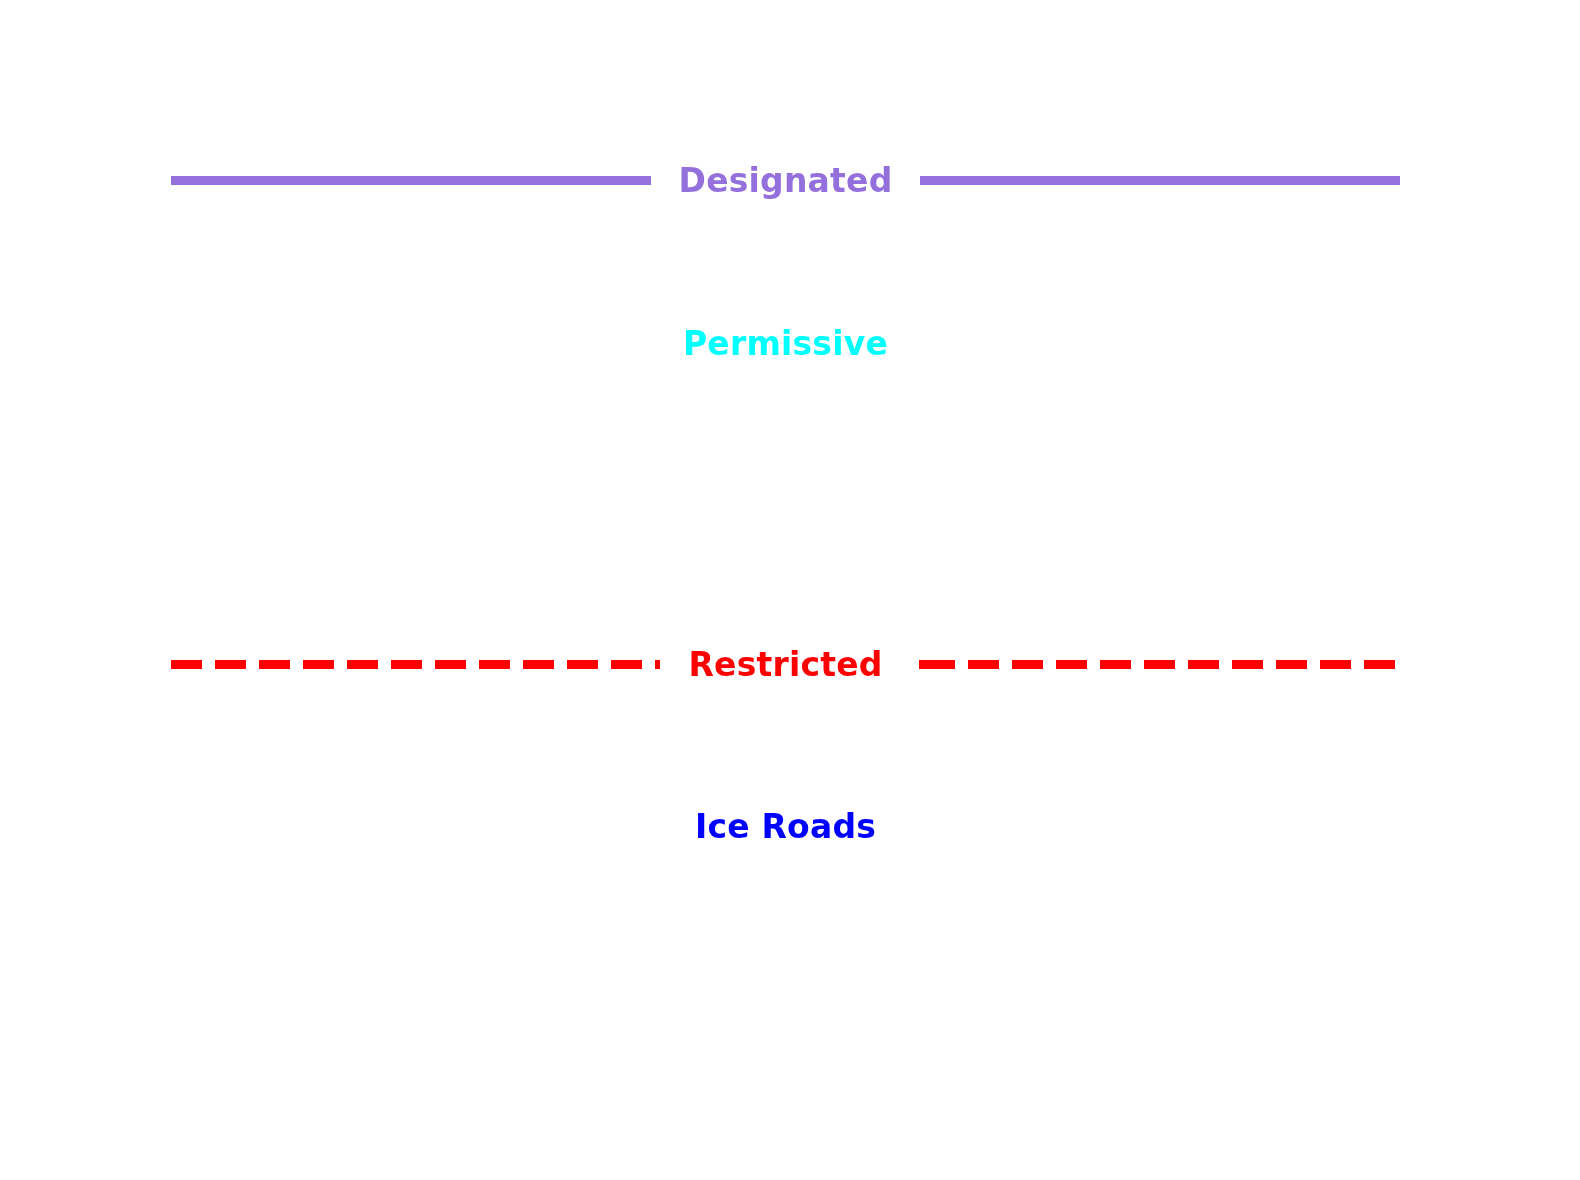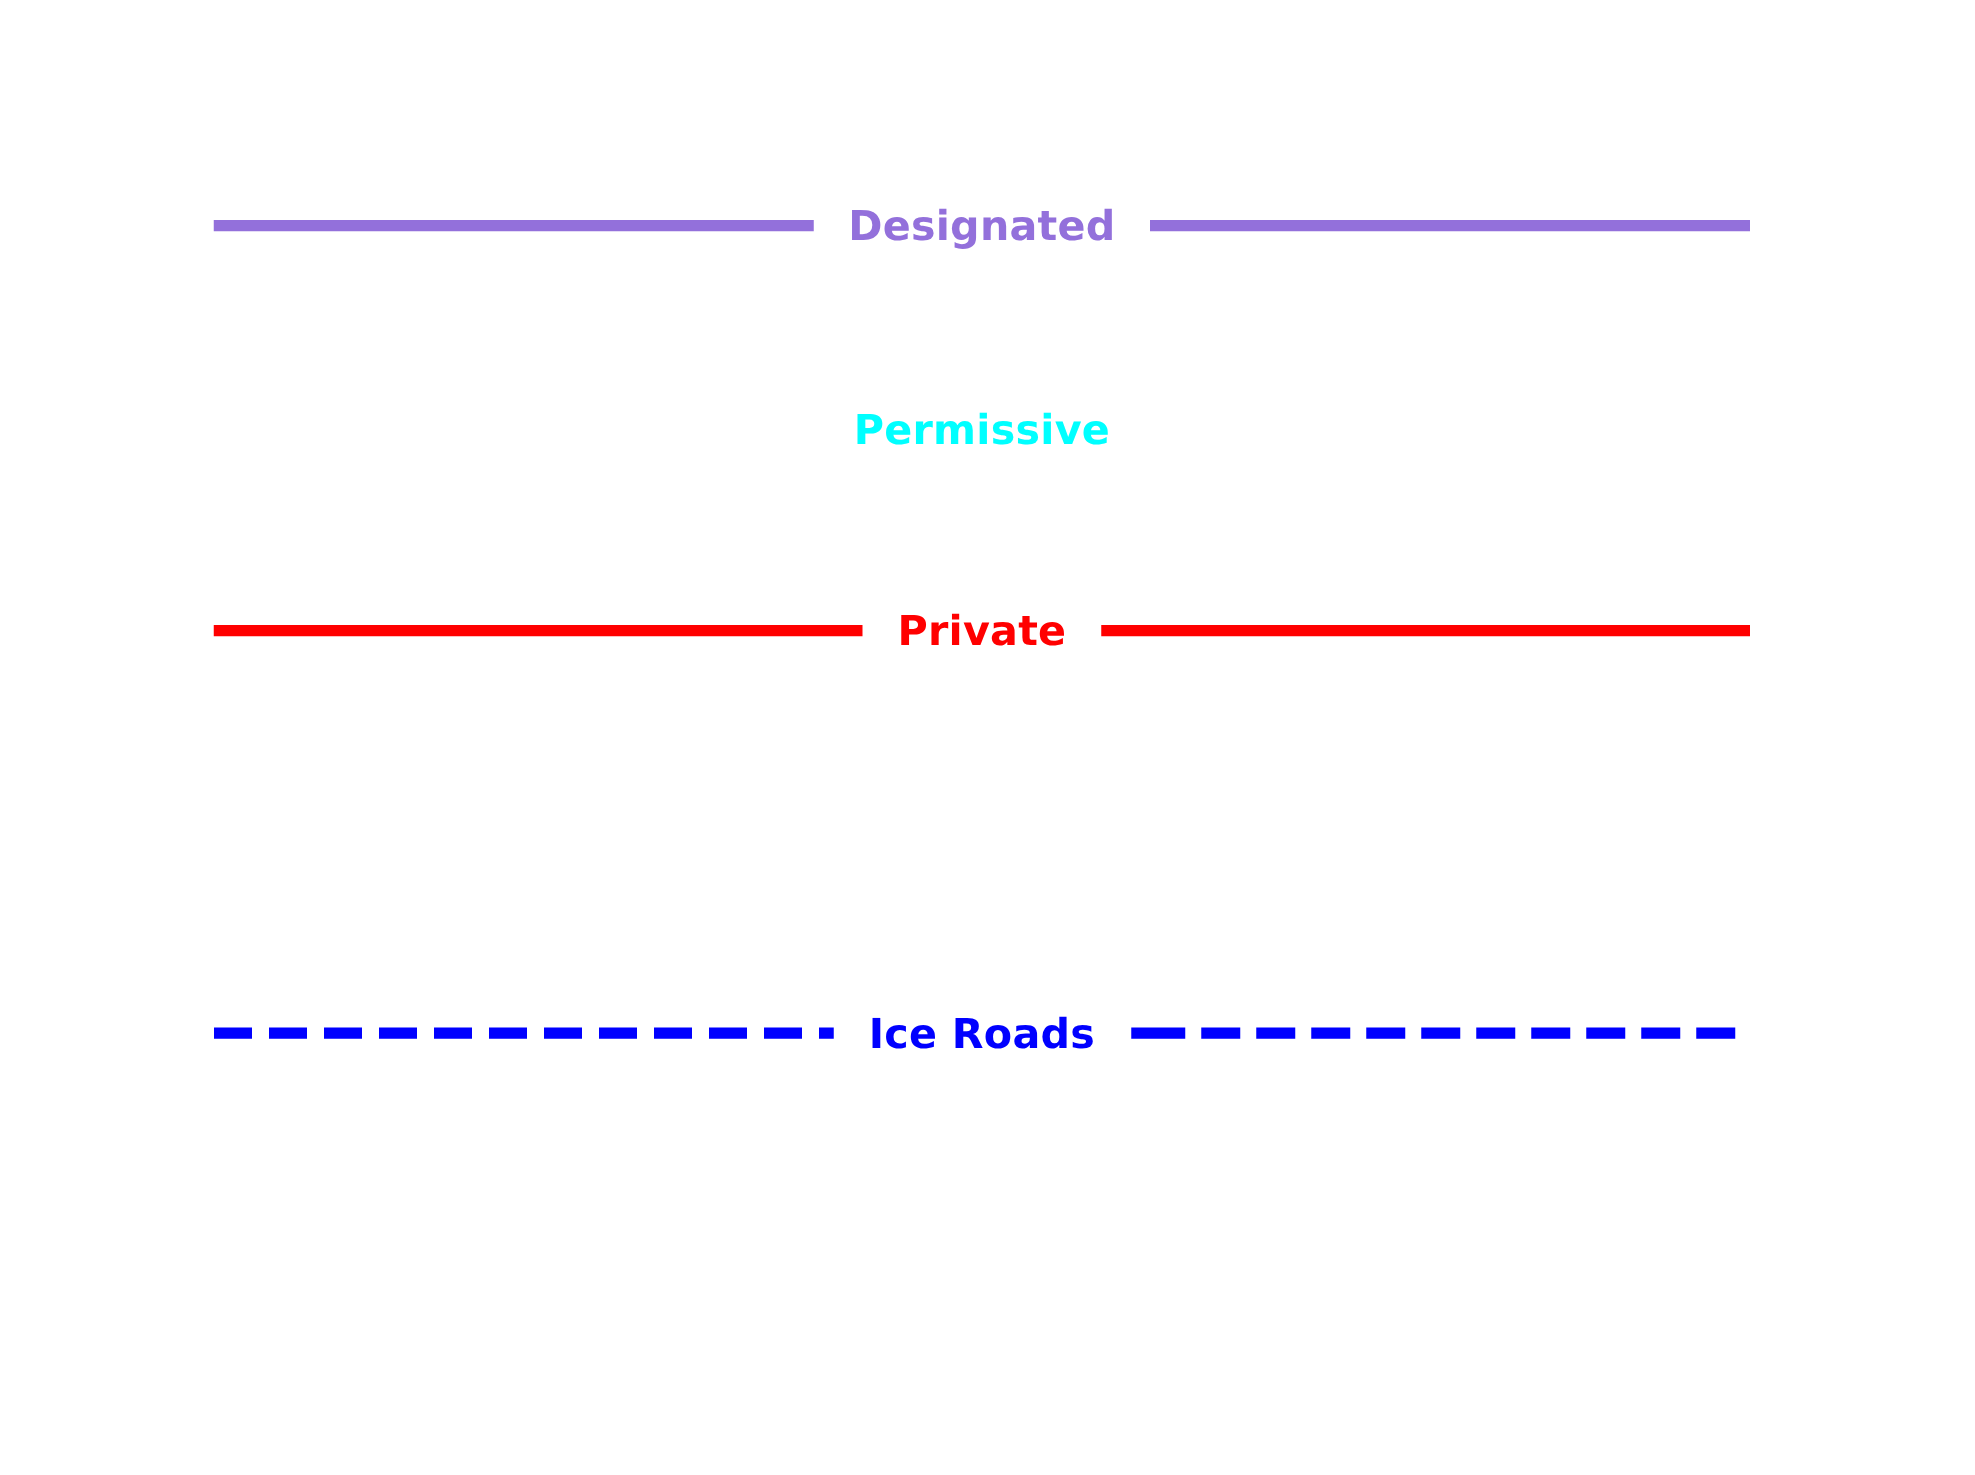--- a/index.html
+++ b/index.html
@@ -90,27 +90,27 @@
     <span class="legend-label">Designated</span>
     <span class="rule rule-right solid"></span>
   </div>
 
   <div class="legend-row" style="top: 313px; flex-direction: column; --stroke: #00FFFF;">
     <span class="rule rule-left solid"></span>
     <span class="legend-label">Permissive</span>
     <span class="rule rule-right solid"></span>
   </div>
 
-  <div class="legend-row" style="top: 474px; --stroke: #FF0000;">
-    <span class="rule rule-left solid"></span>
-    <span class="legend-label">Private</span>
-    <span class="rule rule-right solid"></span>
+
+  <div class="legend-row" style="top: 634px; --stroke: #FF0000;">
+    <span class="rule rule-left dashed"></span>
+    <span class="legend-label">Restricted</span>
+    <span class="rule rule-right dashed"></span>
   </div>
 
-
-  <div class="legend-row" style="top: 796px; --stroke: #0000FF;">
+  <div class="legend-row" style="top: 796px; flex-direction: column; --stroke: #0000FF;">
     <span class="rule rule-left dashed"></span>
     <span class="legend-label">Ice Roads</span>
     <span class="rule rule-right dashed"></span>
   </div>
 
 
 </div>
 
 </body></html>

